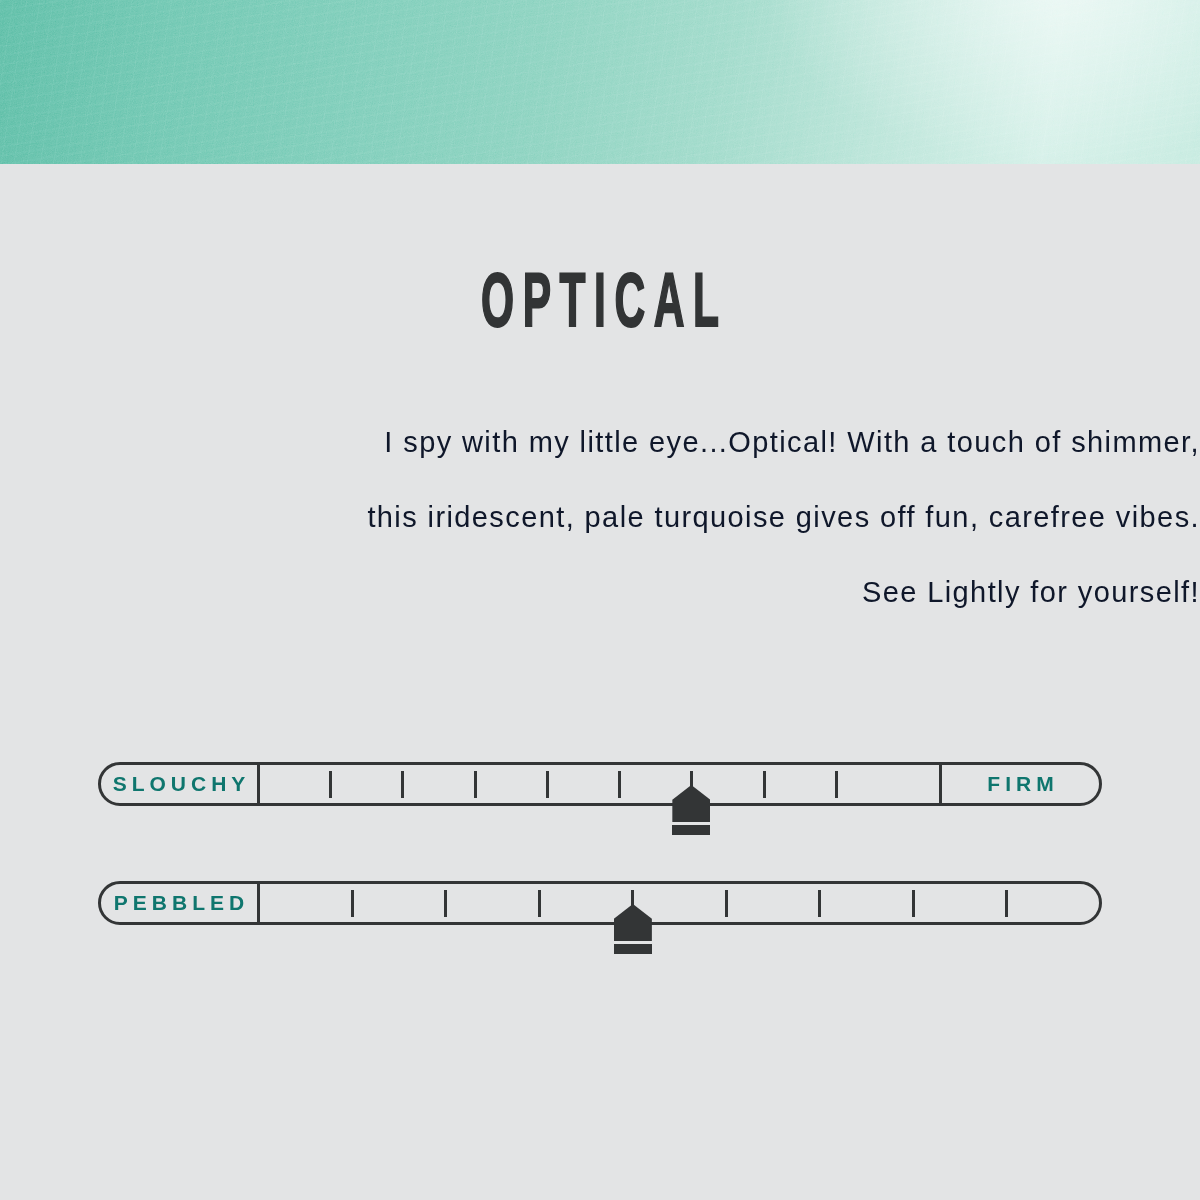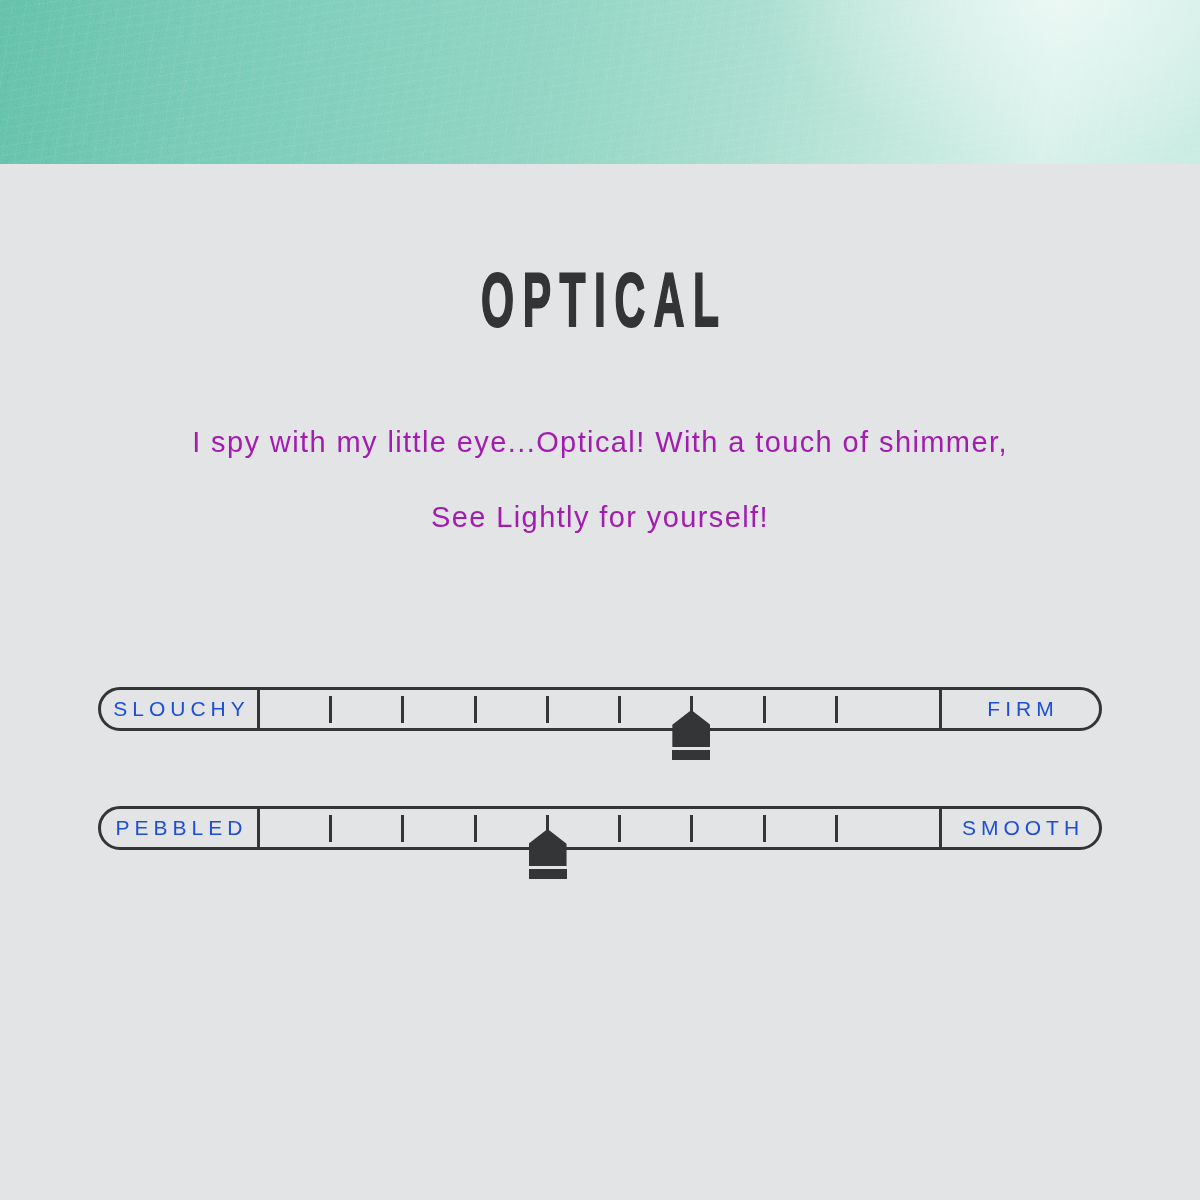--- a/index.html
+++ b/index.html
@@ -51,47 +51,47 @@
     -webkit-text-stroke:2px #323435;
     transform:scaleX(.56);
     transform-origin:center;
     white-space:nowrap;
     text-indent:.20em; 
   }
 
   
   .desc{
     margin-top:62px;
-    text-align:center;
+    text-align:right;
     font-size:29px;
     letter-spacing:1.4px;
-    color:#a21caf;
+    color:#0f172a;
     line-height:75px;
     white-space:nowrap;
   }
 
   
   .scales{margin-top:132px;}
   .scale{
     position:relative;
     width:998px;height:38px;
     margin:0 auto 31px auto;
     border:3px solid #333536;
     border-radius:24px;
     display:flex;
     background:transparent;
   }
   .scale + .scale{margin-top:75px;}
   .cap{
     display:flex;align-items:center;justify-content:center;
-    font-weight:normal;
+    font-weight:bold;
     font-size:21px;
     letter-spacing:5px;
     text-indent:5px;
-    color:#1d4ed8;
+    color:#0f766e;
     white-space:nowrap;
   }
   .cap.left{width:156px;border-right:3px solid #333536;}
   .cap.right{width:157px;border-left:3px solid #333536;margin-left:32px;}
   .track{
     flex:1;position:relative;
     display:flex;justify-content:space-evenly;align-items:center;
   }
   .tick{width:3px;height:27px;background:#333536;}
   .marker{
@@ -118,20 +118,21 @@
     </filter>
     <rect width="100%" height="100%" filter="url(#leather)"></rect>
   </svg>
   <div class="grain"></div>
 </div>
 
 <div class="title">OPTICAL</div>
 
 <div class="desc">
   <div>I spy with my little eye...Optical! With a touch of shimmer,</div>
+  <div>this iridescent, pale turquoise gives off fun, carefree vibes.</div>
   <div>See Lightly for yourself!</div>
 </div>
 
 <div class="scales">
 
   <div class="scale">
     <div class="cap left">SLOUCHY</div>
     <div class="track">
       <div class="marker" style="left: 66.6667%;">
         <div class="pent"></div>
@@ -158,16 +159,15 @@
       </div>
     <div class="tick"></div>
         <div class="tick"></div>
         <div class="tick"></div>
         <div class="tick"></div>
         <div class="tick"></div>
         <div class="tick"></div>
         <div class="tick"></div>
         <div class="tick"></div>
       </div>
-    <div class="cap right">SMOOTH</div>
   </div>
 
 </div>
 
 </body></html>

